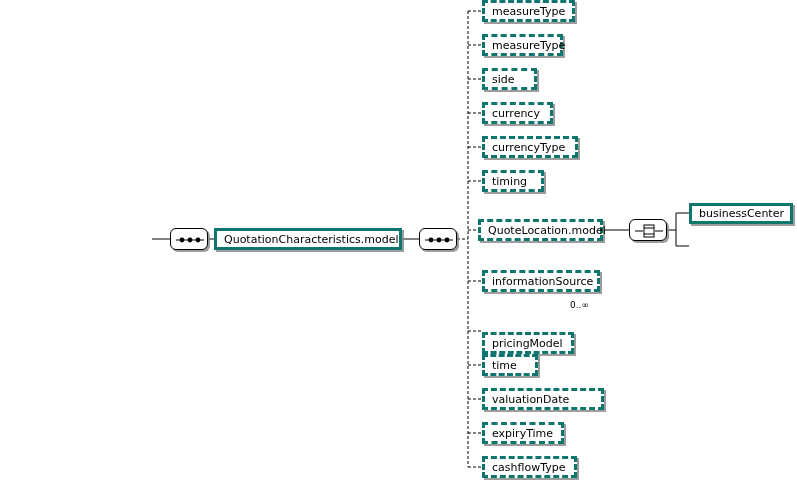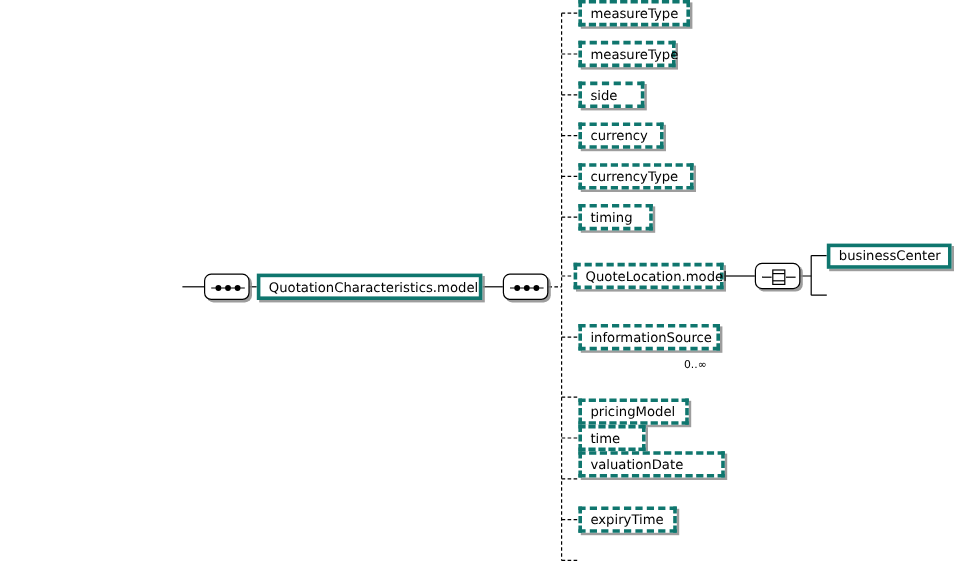--- a/index.html
+++ b/index.html
@@ -152,25 +152,28 @@
   <div class="node dashed" style="left:482px; top:270px; width:118px; height:22px;">
     <span>informationSource</span>
   </div>
   <div class="occurs" style="left:570px; top:300px;">0..∞</div>
   <div class="node dashed" style="left:482px; top:332px; width:92px; height:22px;">
     <span>pricingModel</span>
   </div>
   <div class="node dashed" style="left:482px; top:354px; width:56px; height:22px;">
     <span>time</span>
   </div>
-  <div class="node dashed" style="left:482px; top:376px; width:122px; height:22px;">
+  <div class="node dashed" style="left:482px; top:388px; width:122px; height:22px;">
     <span>valuationDate</span>
   </div>
   <div class="node dashed" style="left:482px; top:422px; width:82px; height:22px;">
     <span>expiryTime</span>
+  </div>
+  <div class="node dashed" style="left:482px; top:456px; width:95px; height:22px;">
+    <span>cashflowType</span>
   </div>
 
   <div class="conn-box" style="left:629px; top:219px; width:38px; height:22px;">
     <svg class="icon" style="left:5px; top:4px;" width="28" height="14" viewBox="0 0 28 14">
       <line x1="0" y1="7" x2="8" y2="7" stroke="#000" stroke-width="1"></line>
       <line x1="20" y1="7" x2="28" y2="7" stroke="#000" stroke-width="1"></line>
       <rect x="9" y="1" width="10" height="12" fill="none" stroke="#000" stroke-width="1"></rect>
       <line x1="9" y1="4" x2="19" y2="4" stroke="#000" stroke-width="1"></line>
       <line x1="9" y1="10" x2="19" y2="10" stroke="#000" stroke-width="1"></line>
     </svg>

